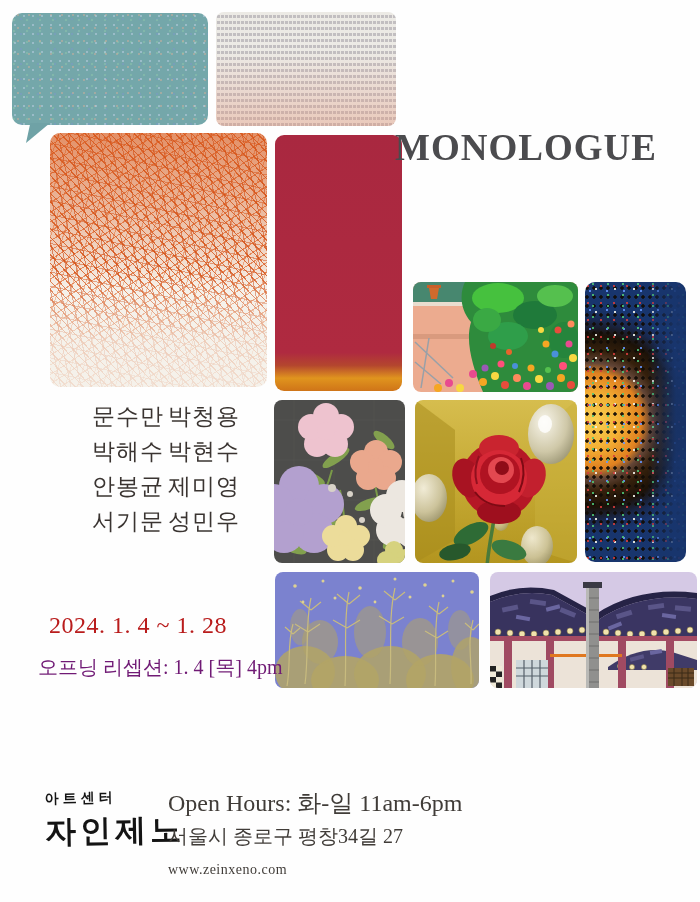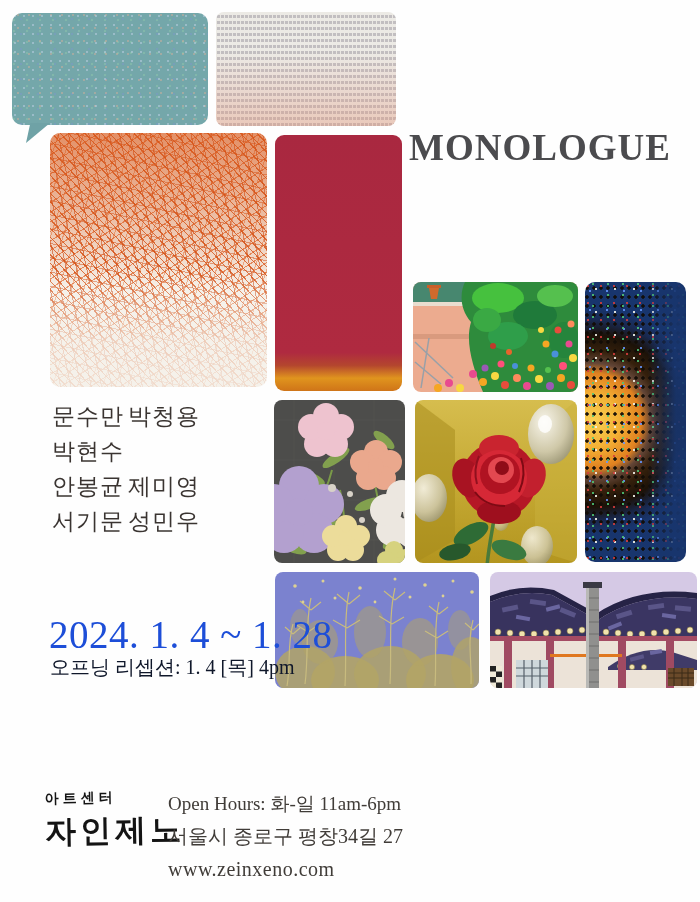--- a/index.html
+++ b/index.html
@@ -69,41 +69,41 @@
       radial-gradient(circle at 8px 2px, rgba(80,200,120,.85) 0 1px, transparent 1.5px),
       radial-gradient(circle at 5px 9px, rgba(100,150,255,.85) 0 1px, transparent 1.5px),
       radial-gradient(circle at 11px 7px, rgba(240,240,230,.9) 0 .8px, transparent 1.3px),
       radial-gradient(circle at 2px 6px, rgba(18,12,6,.95) 0 1.4px, transparent 2.1px),
       radial-gradient(circle at 8px 139px, #f9d054 0px, #f4b236 26px, #e08120 48px, #96511297 58px, #35200c 70px, #1c1208 86px, rgba(25,40,78,.92) 101px, rgba(24,53,109,0) 113px);
     background-size:100% 100%, 13px 17px, 15px 11px, 17px 19px, 19px 23px, 7px 9px, 100% 100%;
   }
 
   
   .title {
-    position:absolute; right:15px; top:124px; width:290px; text-align:center;
+    position:absolute; right:15px; top:124px; width:290px; text-align:left;
     font-weight:700; font-size:37px; color:#4b4b4e; line-height:47px; letter-spacing:1px;
   }
   .title .line2 { word-spacing:9px; }
 
   .artists { position:absolute; left:52px; top:399px; font-size:23px; color:#3a3431; letter-spacing:1px; }
   .artist-row { display:flex; height:35px; line-height:35px; }
-  .artist-col1 { width:76px; }
-
-  .date-period { position:absolute; left:49px; top:612px; font-size:39px; color:#1d4ed8; letter-spacing:.5px; }
-  .reception   { position:absolute; left:50px; top:654px; font-size:20px; color:#0f172a;text-align:center; }
+  .artist-col1 { width:76px;margin-left:40px; }
+
+  .date-period { position:absolute; left:49px; top:612px; font-size:24px; color:#b91c1c; letter-spacing:.5px; }
+  .reception   { position:absolute; left:38px; top:654px; font-size:20px; color:#701a75;text-align:center; }
 
   .footer-logo { position:absolute; left:45px; top:789px; color:#141414; transform:rotate(-1deg);
                  font-family:"Liberation Sans","DejaVu Sans",sans-serif; }
   .logo-top  { font-size:14px; font-weight:700; letter-spacing:4px; }
   .logo-main { font-size:31px; font-weight:900; letter-spacing:4px; margin-top:3px; }
 
   .footer-info { position:absolute; left:168px; top:788px; color:#403c38; }
-  .open-hours { font-size:19px; line-height:31px; }
+  .open-hours { font-size:24px; line-height:31px; }
   .address    { font-size:20px; line-height:34px; }
-  .website    { font-size:20px; line-height:33px; letter-spacing:.5px; }
+  .website    { font-size:14px; line-height:33px; letter-spacing:.5px; }
 </style>
 </head>
 <body>
 
 <div class="poster">
 
   <div class="art art-bubble"></div>
   <div class="art art-bubble-tail"></div>
 
   <div class="art art-glyphs"></div>
@@ -304,20 +304,21 @@
       </g>
     </svg>
   </div>
 
   <div class="artists">
     <div class="artist-row">
       <span class="artist-col1">문수만</span>
       <span>박청용</span>
     </div>
     <div class="artist-row">
+      <span class="artist-col1">박해수</span>
       <span>박현수</span>
     </div>
     <div class="artist-row">
       <span class="artist-col1">안봉균</span>
       <span>제미영</span>
     </div>
     <div class="artist-row">
       <span class="artist-col1">서기문</span>
       <span>성민우</span>
     </div>

